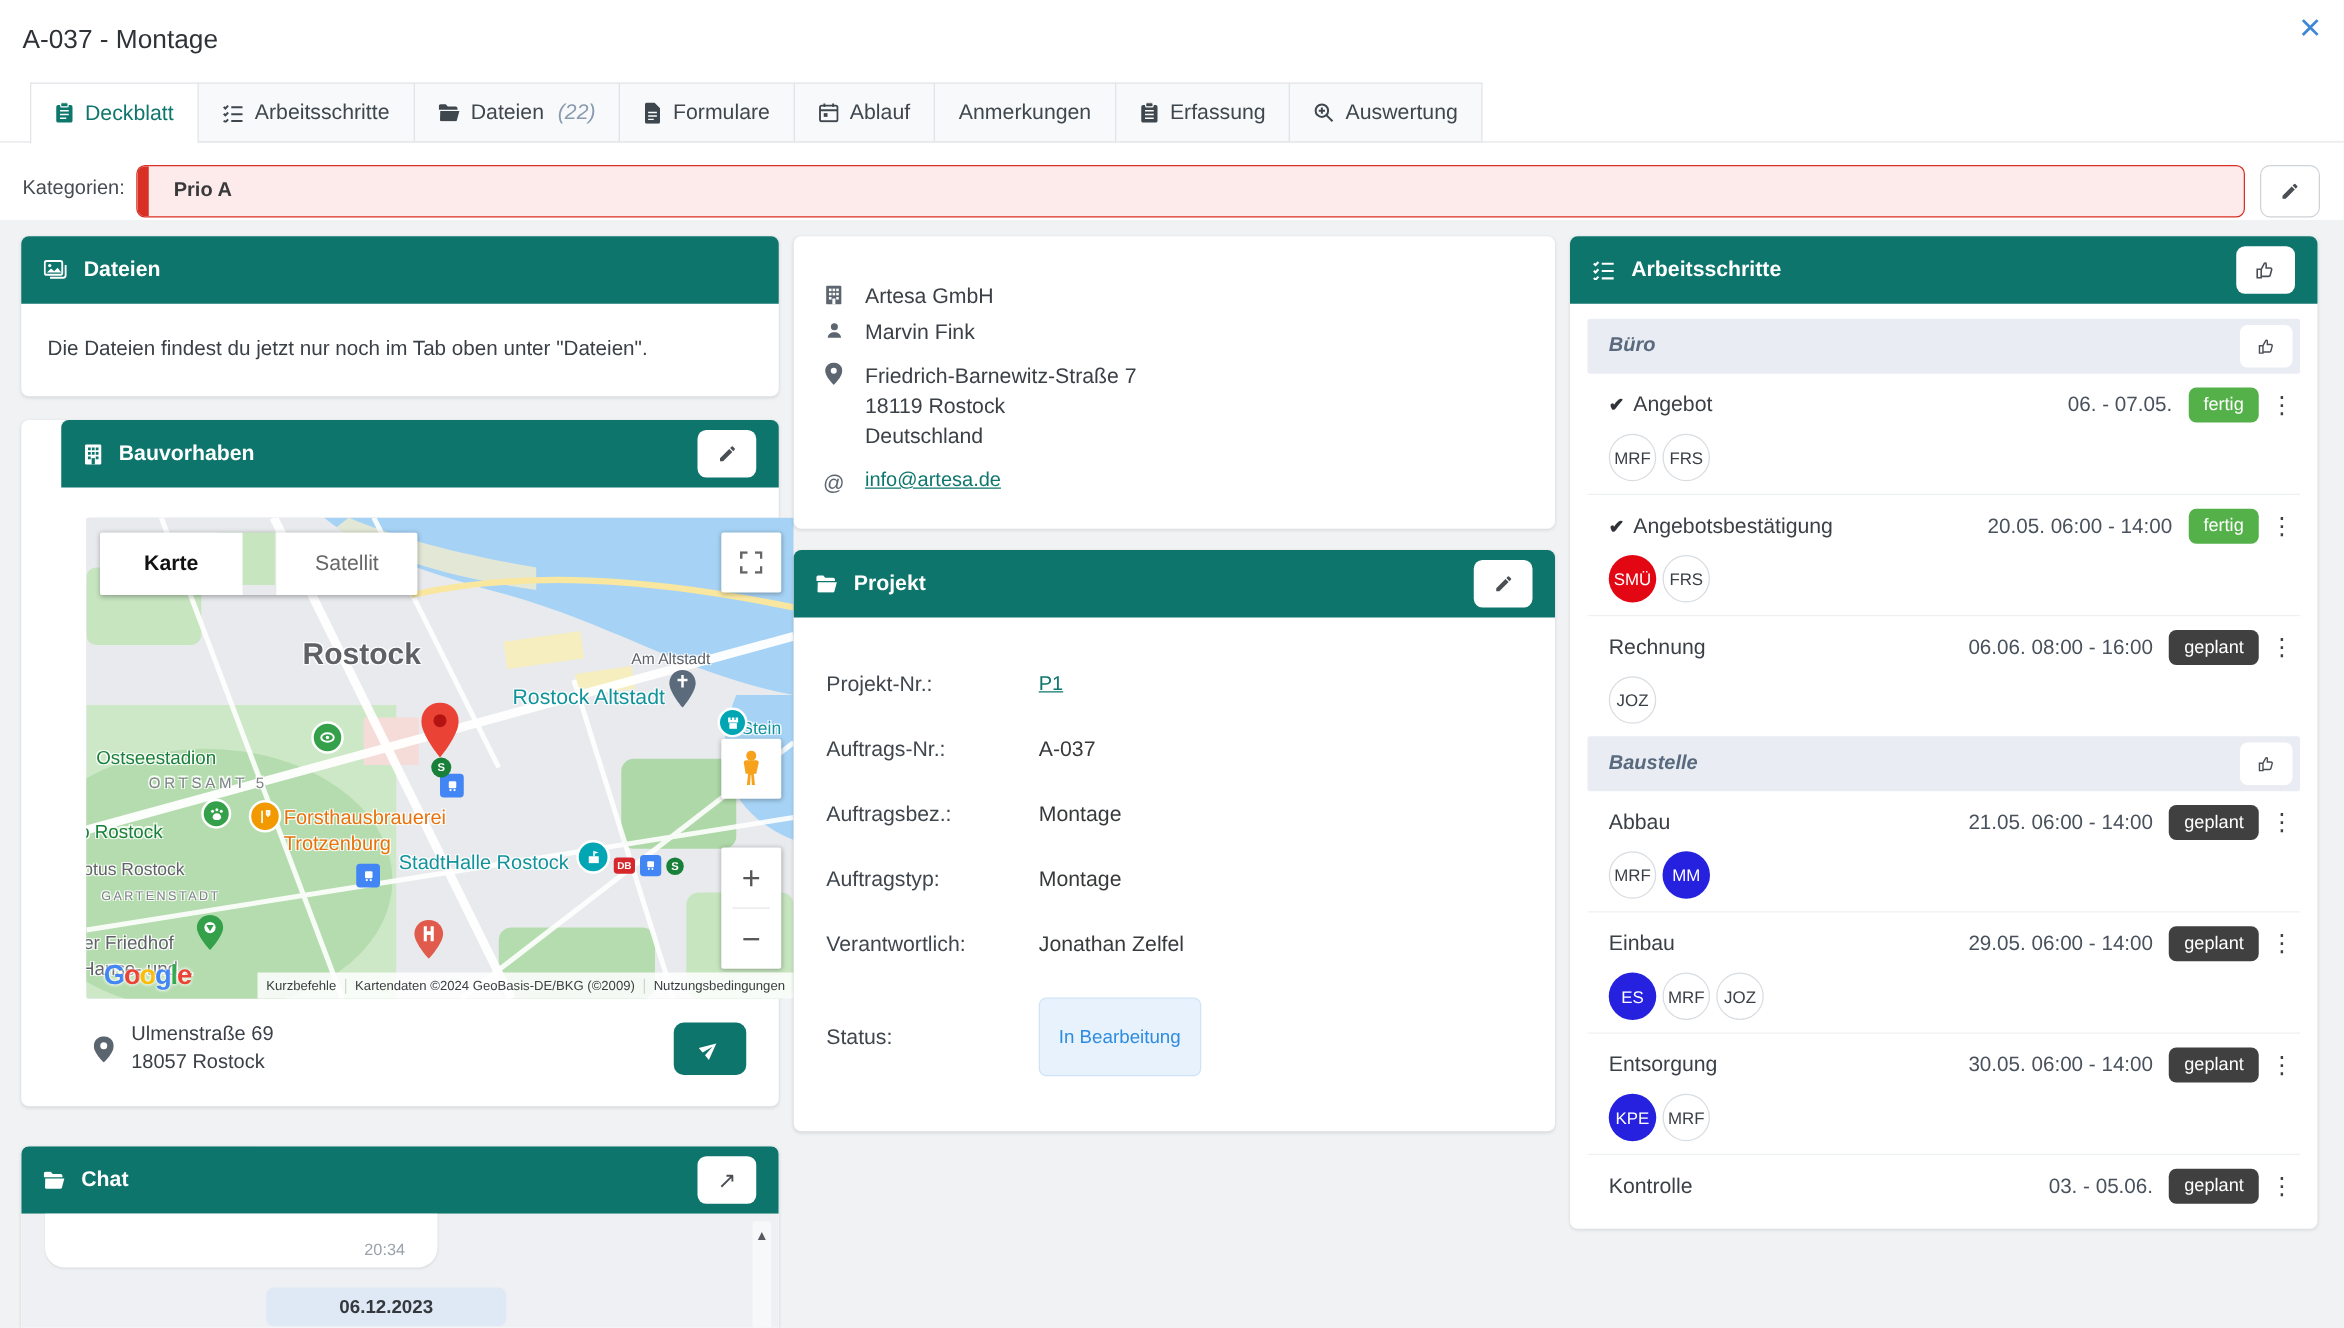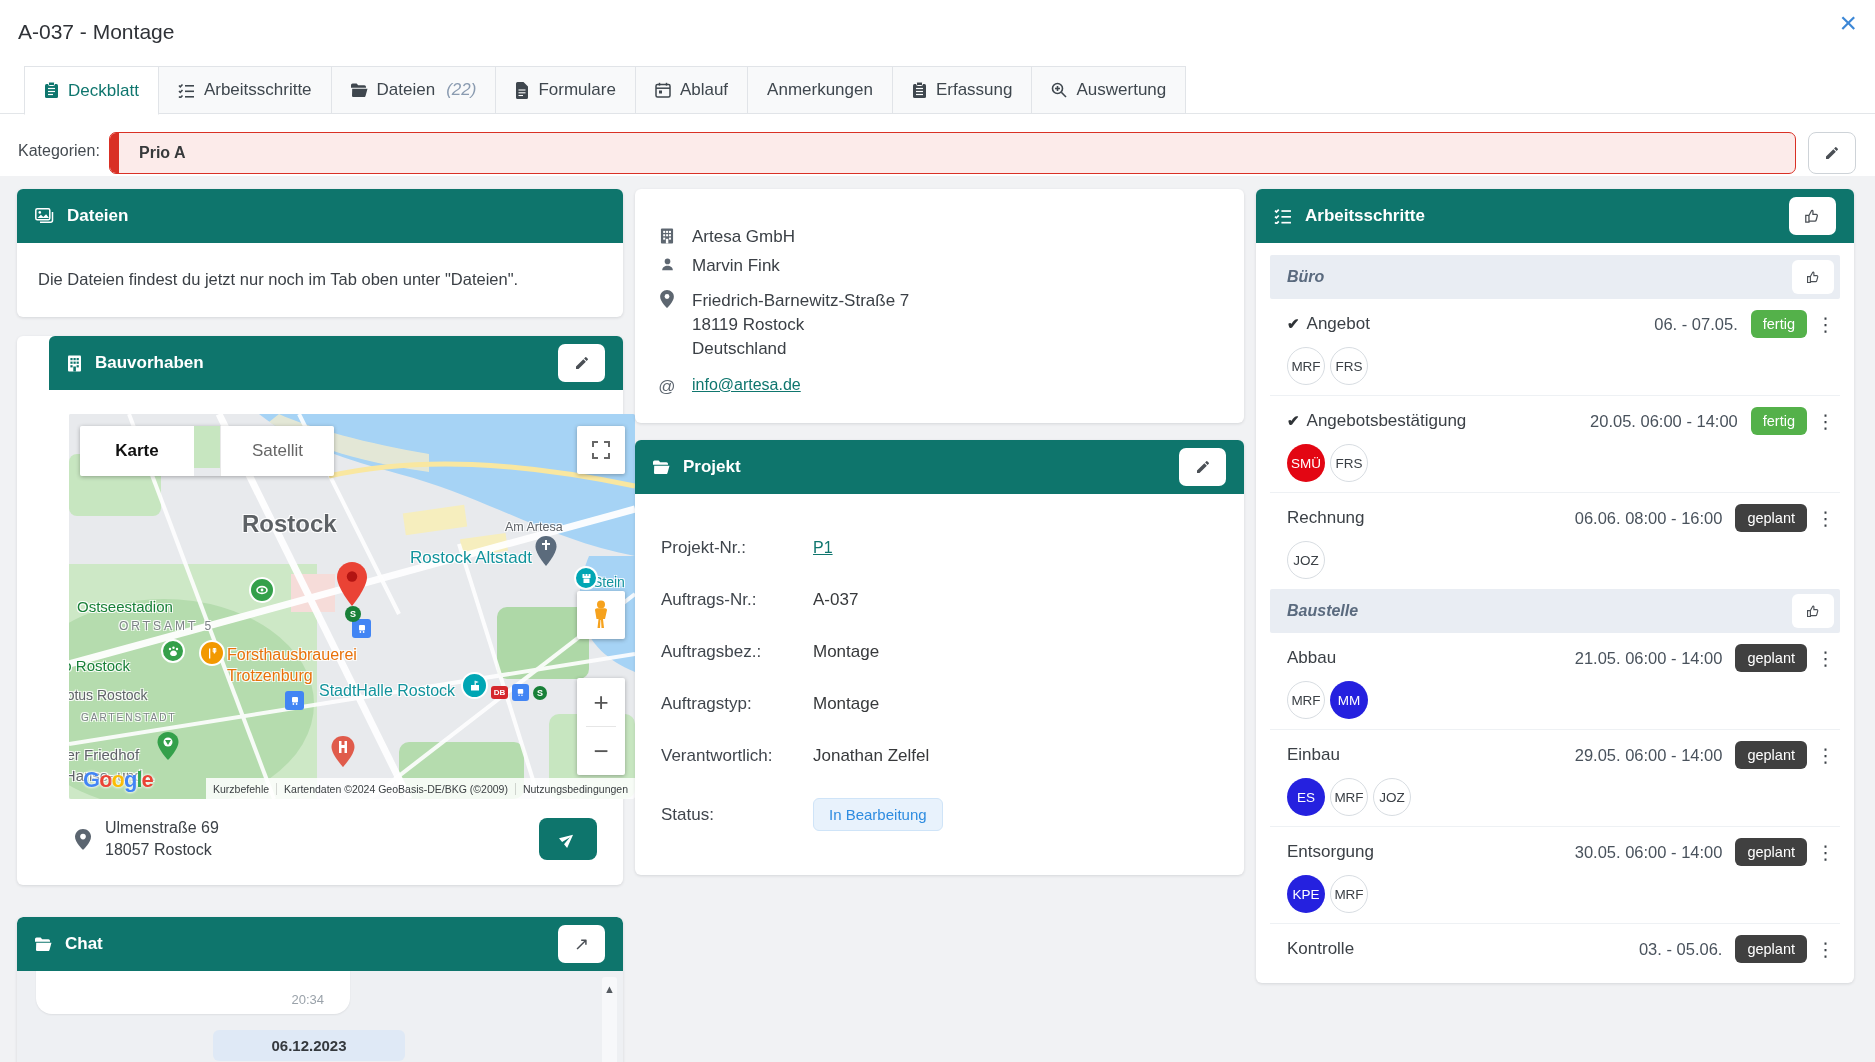--- a/index.html
+++ b/index.html
@@ -135,24 +135,24 @@
   .krow + .krow { margin-top:9px; }
   .krow.addr { margin-top:13px; }
   .addr3 { line-height:24px; }
   .krow.mail { margin-top:15px; }
   .at-icon { font-size:17px; color:#5d6670; }
   a.tlink { color:#0f766e; text-decoration:underline; font-size:16px; }
 
   
   .projekt { margin-top:17px; }
   .projekt-body { padding:44px 26px 12px; }
-  .prow { display:flex; align-items:center; margin-bottom:32px; font-size:17px; }
+  .prow { display:flex; align-items:center; margin-bottom:32px; font-size:17px;gap:18px; }
   .plabel { width:152px; color:#40464d; flex:none; }
   .pvalue { color:#37393b; }
-  .status-badge { display:inline-block; padding:7px 15px; background:#e8f2fc; color:#2e8ce0;
+  .status-badge { display:inline-block; padding:22px 15px; background:#e8f2fc; color:#2e8ce0;
                   border:1px solid #cfe4f8; border-radius:6px; font-size:15px; }
 
   
   .steps-body { padding:12px 14px 10px; }
   .section-bar { background:#e9edf3; border-radius:2px; height:44px; padding:0 6px 0 17px;
                  display:flex; align-items:center; justify-content:space-between;
                  color:#5a6a7e; font-weight:bold; font-size:16px;font-style:italic; }
   .sbtn { width:42px; height:34px; background:#fff; border:none; border-radius:6px; color:#4a4f55;
           display:flex; align-items:center; justify-content:center; cursor:pointer; }
   .step { padding:11px 6px 10px 17px; border-bottom:1px solid #eef1f4; }
@@ -350,21 +350,21 @@
             <line x1="300" y1="385" x2="566" y2="180"></line>
             <line x1="0" y1="330" x2="566" y2="240"></line>
             <line x1="230" y1="0" x2="330" y2="200"></line>
             <line x1="390" y1="130" x2="470" y2="385"></line>
           </g>
           <path d="M260,62 C350,42 450,48 566,72" stroke="#f9e7a0" stroke-width="5" fill="none"></path>
         </svg>
 
         <span class="mlabel lab-city">Rostock</span>
         <span class="mlabel lab-altstadt">Rostock Altstadt</span>
-        <span class="mlabel lab-amstrande">Am Artesa</span>
+        <span class="mlabel lab-amstrande">Am Altstadt</span>
         <span class="mlabel lab-stein">Stein</span>
         <span class="mlabel lab-ostsee">Ostseestadion</span>
         <span class="mlabel lab-ortsamt">ORTSAMT 5</span>
         <div class="mlabel lab-brau">
           <div>Forsthausbrauerei</div>
           <div>Trotzenburg</div>
         </div>
         <span class="mlabel lab-stadthalle">StadtHalle Rostock</span>
         <span class="mlabel lab-motus">Motus Rostock</span>
         <span class="mlabel lab-garten">GARTENSTADT</span>

